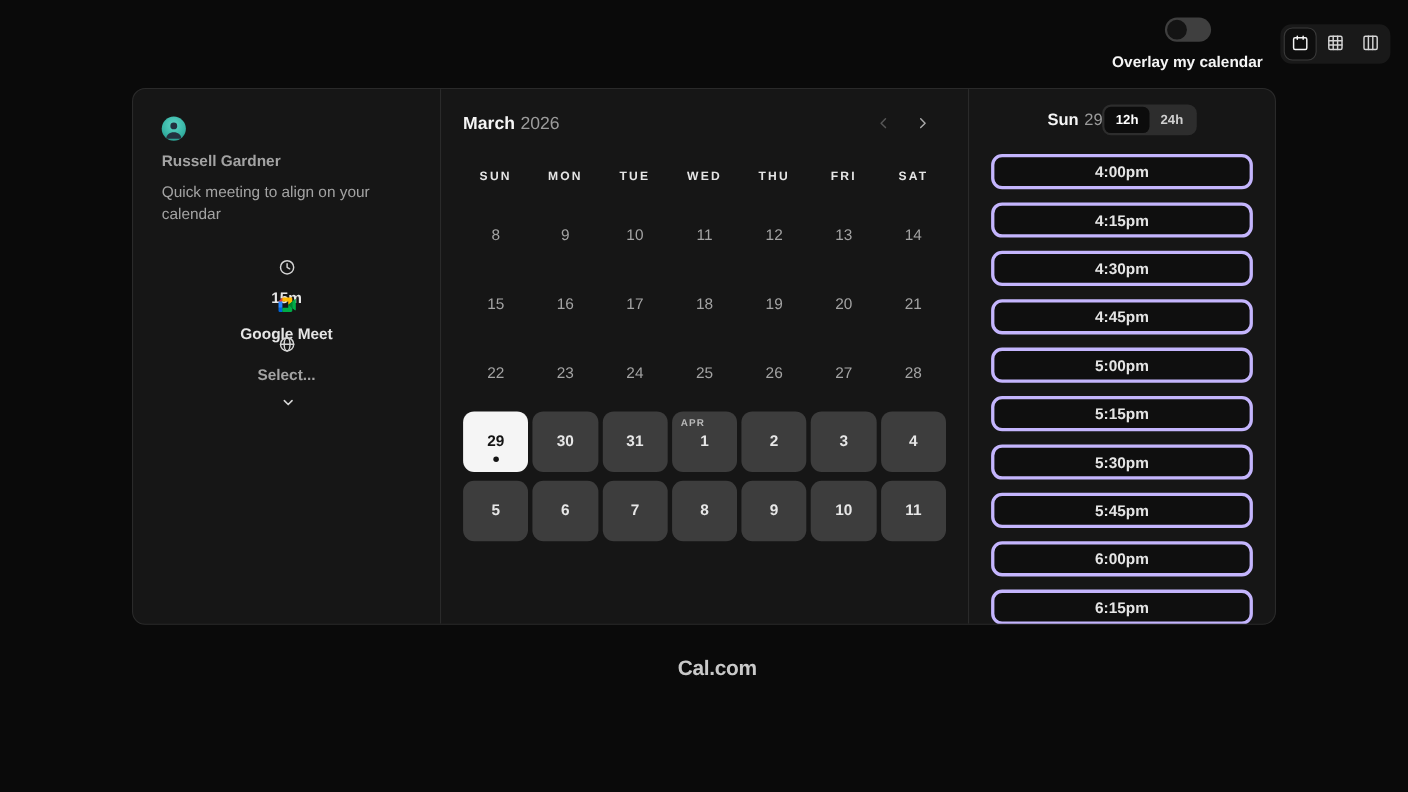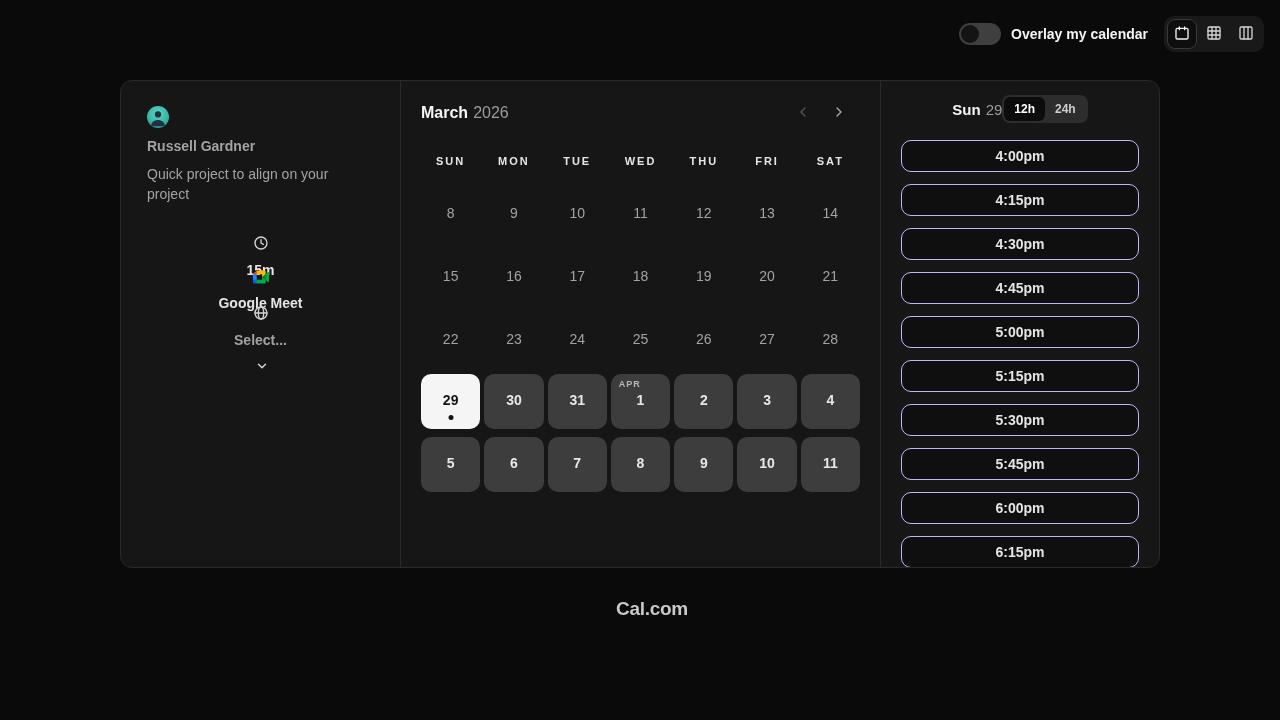--- a/index.html
+++ b/index.html
@@ -10,21 +10,21 @@
     color: #e5e5e5;
     position: relative;
     overflow: hidden;
   }
 
   
   .topbar {
     position: absolute; top: 16px; right: 16px;
     display: flex; align-items: center; gap: 16px;
   }
-  .overlay-group { display: flex; align-items: center; gap: 10px; }
+  .overlay-group { display: flex; align-items: center; gap: 10px; flex-direction: column; }
   .switch {
     width: 42px; height: 22px; border-radius: 11px;
     background: #3f3f3f; position: relative; cursor: pointer; border: none;
   }
   .switch .knob {
     position: absolute; top: 2px; left: 2px;
     width: 18px; height: 18px; border-radius: 50%;
     background: #141414;
   }
   .overlay-label { font-size: 14px; font-weight: 600; color: #f5f5f5; }
@@ -149,21 +149,21 @@
   }
   .fmt-btn {
     border: none; background: transparent; color: #cfcfcf;
     font-size: 12px; font-weight: 700; padding: 0 10px; height: 24px;
     border-radius: 6px; cursor: pointer; font-family: Liberation Sans, sans-serif;
   }
   .fmt-btn.active { background: #0c0c0c; color: #ffffff; }
   .slot-list { margin-top: 17px; display: flex; flex-direction: column; gap: 12px; }
   .slot-btn {
     height: 32px; border-radius: 10px;
-    background: #0f0f0f; border: 1px solid #c4b5fd;
+    background: #0f0f0f; border: 3px solid #c4b5fd;
     color: #e5e5e5; font-size: 14px; font-weight: 700;
     cursor: pointer; font-family: "Liberation Sans", sans-serif;
     display: flex; align-items: center; justify-content: center;
     flex: 0 0 32px;
   }
 
   
   .footer {
     position: absolute; left: 16px; right: 0; top: 598px;
     text-align: center;
@@ -215,21 +215,21 @@
 <div class="card">
 
   <div class="panel-left">
     <div class="avatar">
       <svg viewBox="0 0 24 24">
           <circle cx="12" cy="9.2" r="3.4" fill="#243240"></circle>
           <path d="M4.5 22c0-4.2 3.4-6.6 7.5-6.6s7.5 2.4 7.5 6.6z" fill="#243240"></path>
         </svg>
     </div>
     <div class="host-name">Russell Gardner</div>
-    <div class="event-desc">Quick project to align on your project</div>
+    <div class="event-desc">Quick meeting to align on your calendar</div>
 
     <div class="meta">
       <div class="meta-row">
         <span class="micon">
           <svg viewBox="0 0 24 24" fill="none" stroke="currentColor" stroke-width="2" stroke-linecap="round" stroke-linejoin="round" width="16" height="16">
               <circle cx="12" cy="12" r="9"></circle>
               <path d="M12 7v5l3.5 2"></path>
             </svg>
         </span>
         <span class="meta-text">15m</span>

